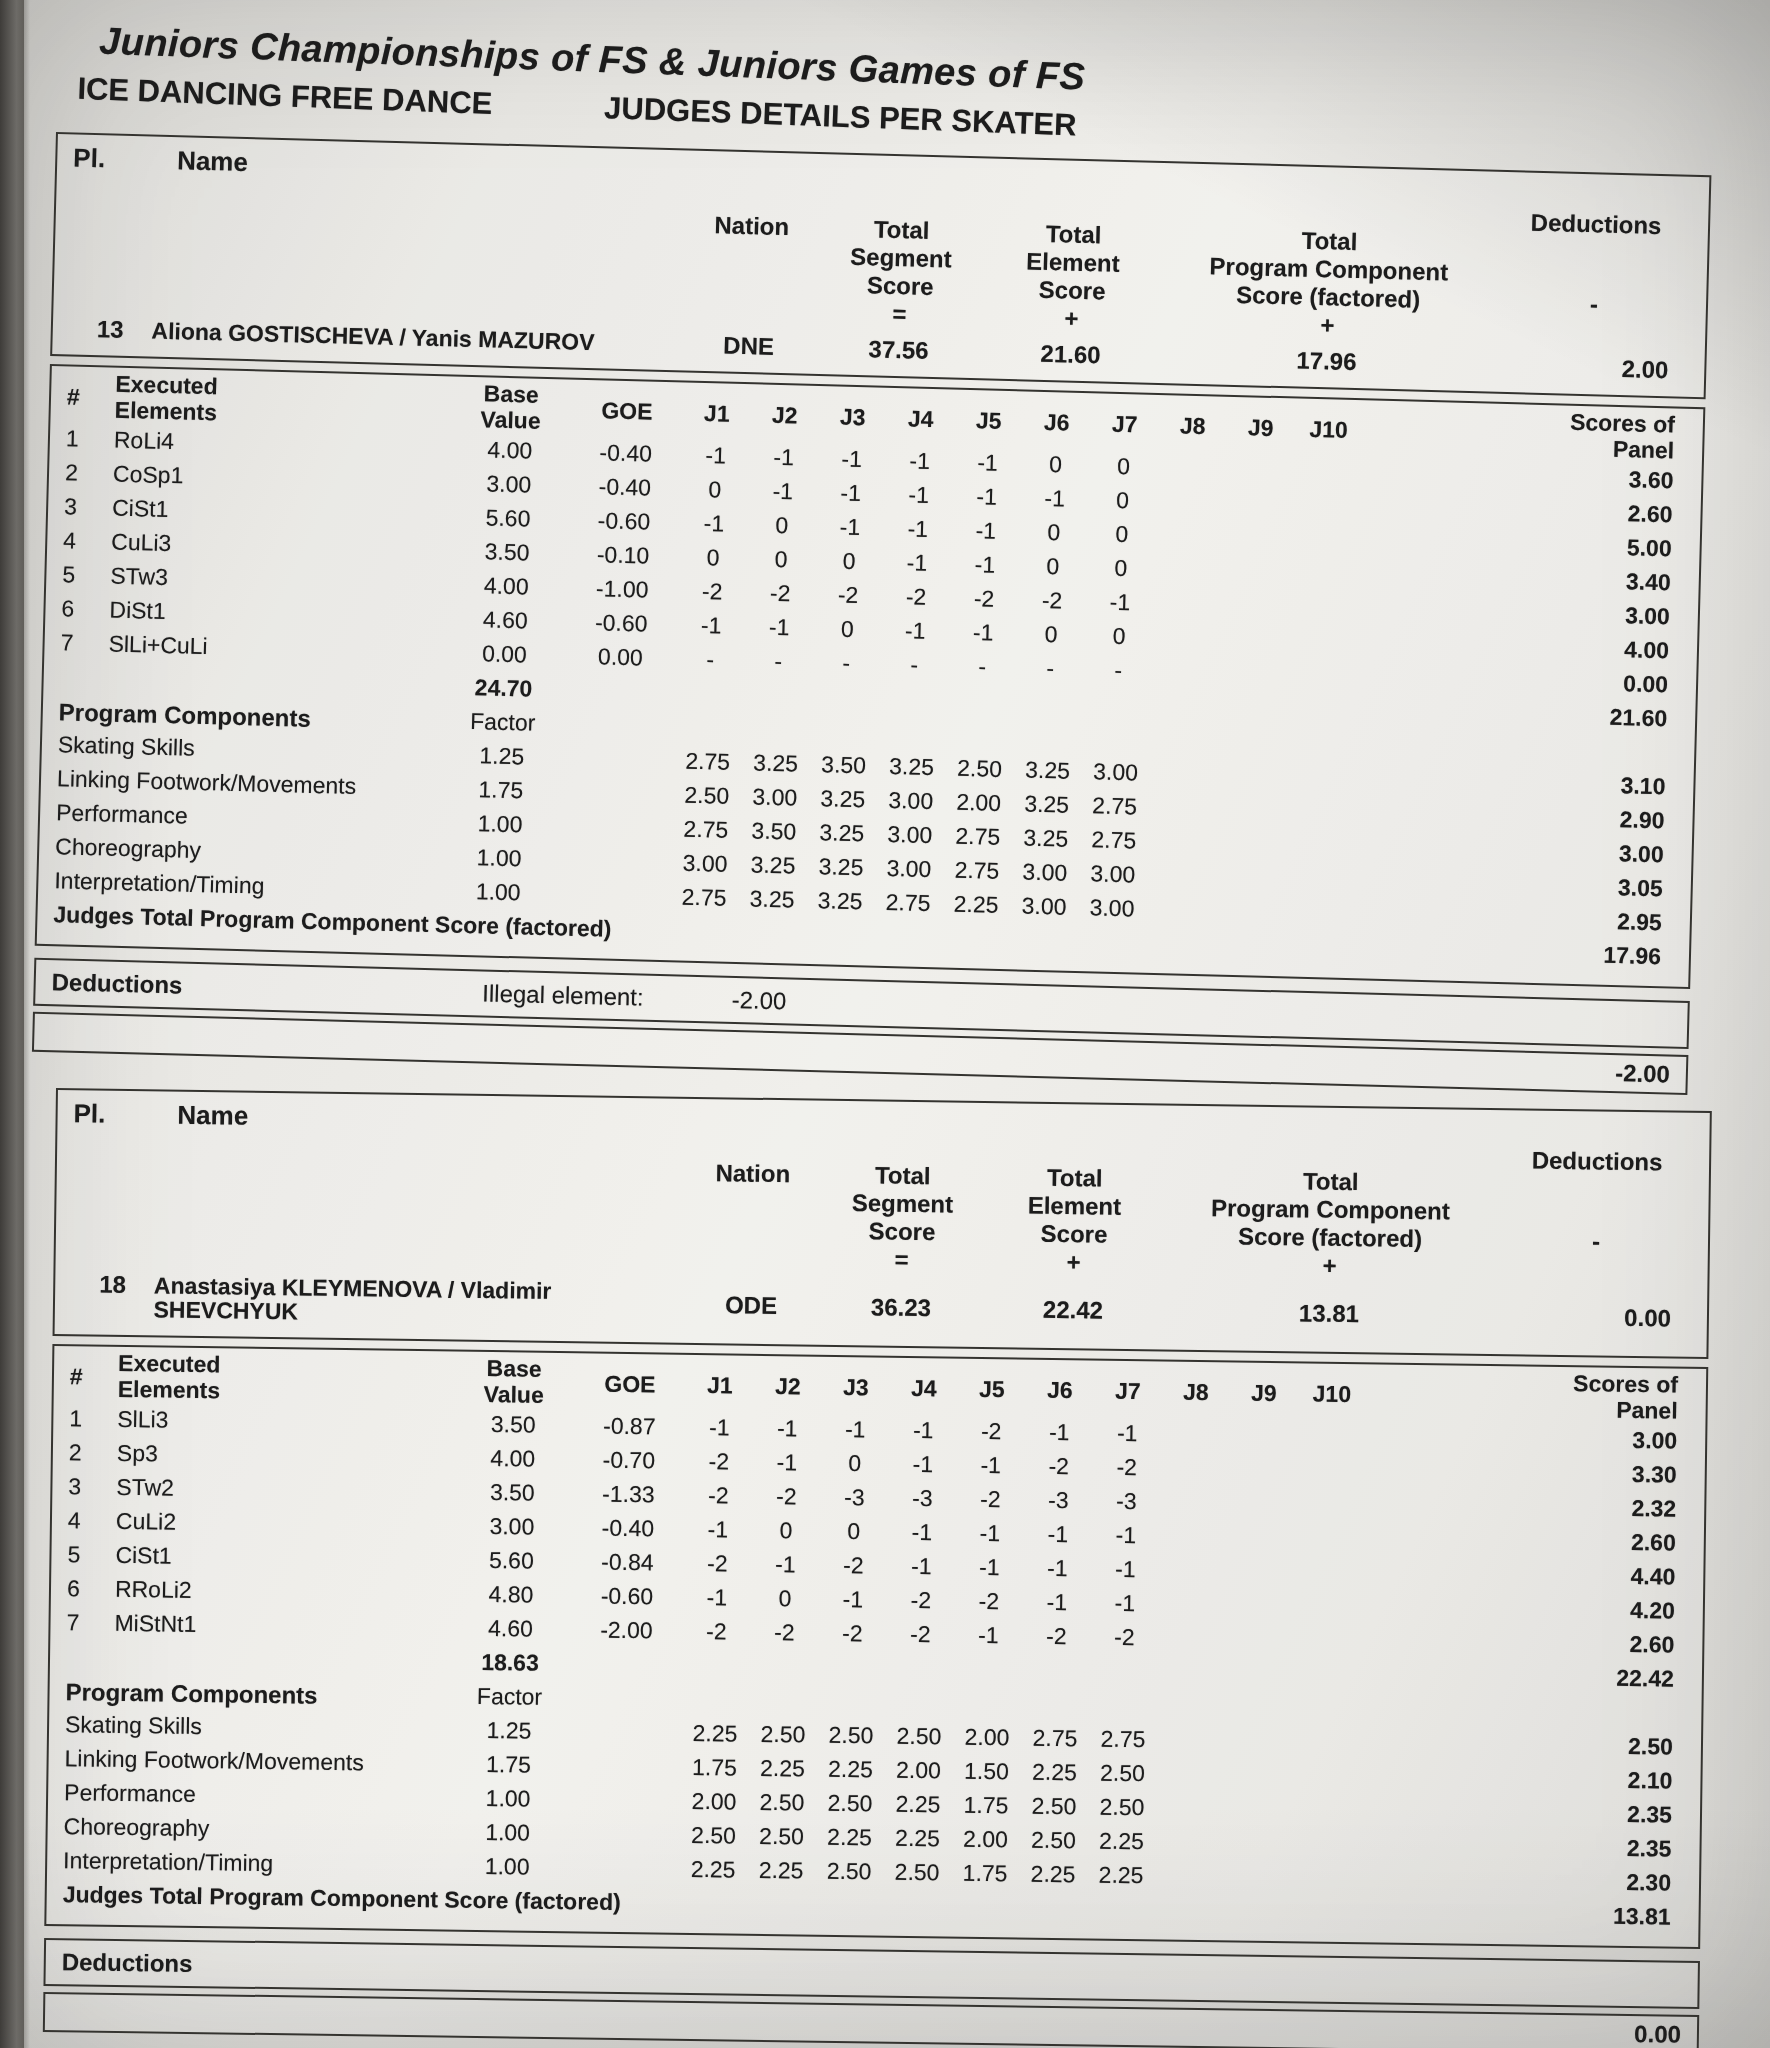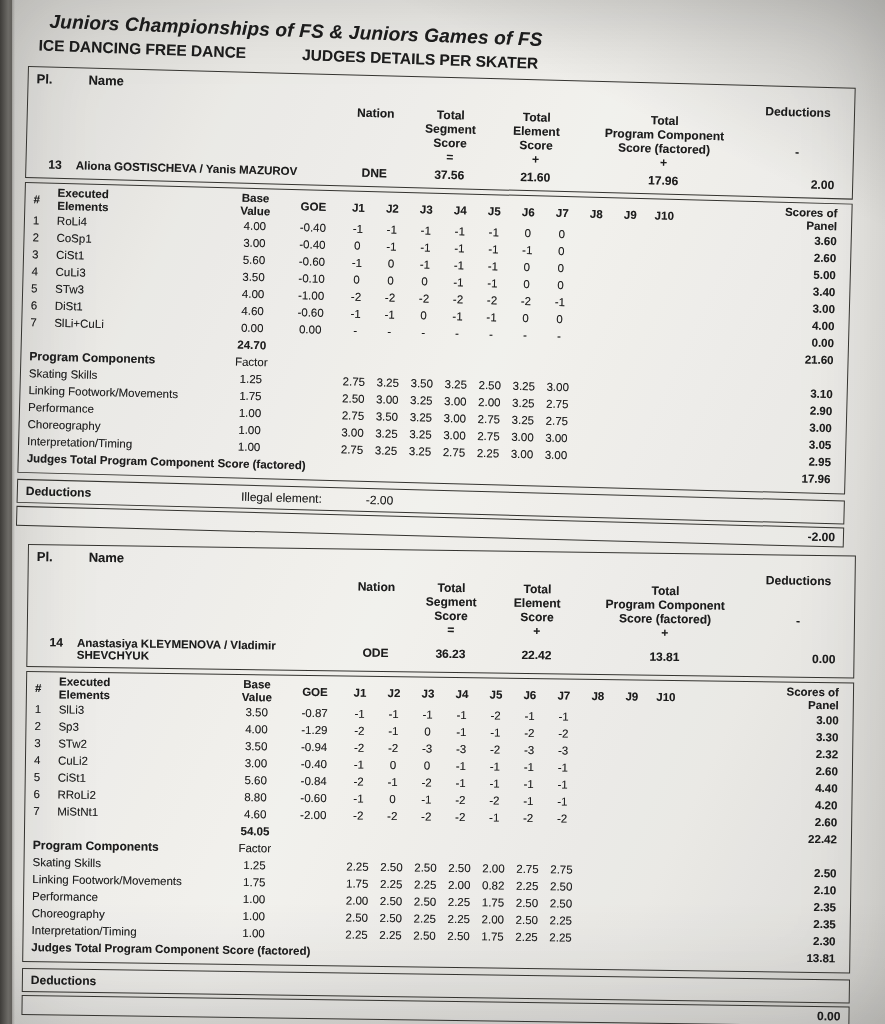--- a/index.html
+++ b/index.html
@@ -379,21 +379,21 @@
 Program Component
 Score (factored)
 +</div>
         <div class="hl dedcell">
           <div>Deductions</div>
           <div class="mins">-</div>
         </div>
       </div>
       <div class="hcols hvals">
         <div class="plname">
-          <span class="plc b">14</span>
+          <span class="plc b">18</span>
           <span class="b">Anastasiya KLEYMENOVA / Vladimir SHEVCHYUK</span>
         </div>
         <div class="hv">ODE</div>
         <div class="hv">36.23</div>
         <div class="hv">22.42</div>
         <div class="hv">13.81</div>
         <div class="hv right">0.00</div>
       </div>
     </div>
     <div class="box ebox">
@@ -432,38 +432,38 @@
               <div class="c jv">-1</div>
               <div class="c jv"></div>
               <div class="c jv"></div>
               <div class="c jv"></div>
       <div class="c pv">3.00</div>
     </div>
     <div class="egrid">
       <div class="c">2</div>
       <div class="c">Sp3</div>
       <div class="c bv">4.00</div>
-      <div class="c gv">-1.29</div>
+      <div class="c gv">-0.70</div>
       <div class="c jv">-2</div>
               <div class="c jv">-1</div>
               <div class="c jv">0</div>
               <div class="c jv">-1</div>
               <div class="c jv">-1</div>
               <div class="c jv">-2</div>
               <div class="c jv">-2</div>
               <div class="c jv"></div>
               <div class="c jv"></div>
               <div class="c jv"></div>
       <div class="c pv">3.30</div>
     </div>
     <div class="egrid">
       <div class="c">3</div>
       <div class="c">STw2</div>
       <div class="c bv">3.50</div>
-      <div class="c gv">-0.94</div>
+      <div class="c gv">-1.33</div>
       <div class="c jv">-2</div>
               <div class="c jv">-2</div>
               <div class="c jv">-3</div>
               <div class="c jv">-3</div>
               <div class="c jv">-2</div>
               <div class="c jv">-3</div>
               <div class="c jv">-3</div>
               <div class="c jv"></div>
               <div class="c jv"></div>
               <div class="c jv"></div>
@@ -499,21 +499,21 @@
               <div class="c jv">-1</div>
               <div class="c jv">-1</div>
               <div class="c jv"></div>
               <div class="c jv"></div>
               <div class="c jv"></div>
       <div class="c pv">4.40</div>
     </div>
     <div class="egrid">
       <div class="c">6</div>
       <div class="c">RRoLi2</div>
-      <div class="c bv">8.80</div>
+      <div class="c bv">4.80</div>
       <div class="c gv">-0.60</div>
       <div class="c jv">-1</div>
               <div class="c jv">0</div>
               <div class="c jv">-1</div>
               <div class="c jv">-2</div>
               <div class="c jv">-2</div>
               <div class="c jv">-1</div>
               <div class="c jv">-1</div>
               <div class="c jv"></div>
               <div class="c jv"></div>
@@ -532,21 +532,21 @@
               <div class="c jv">-1</div>
               <div class="c jv">-2</div>
               <div class="c jv">-2</div>
               <div class="c jv"></div>
               <div class="c jv"></div>
               <div class="c jv"></div>
       <div class="c pv">2.60</div>
     </div>
       <div class="flexrow">
         <span class="sp192"></span>
-        <span class="w60c b">54.05</span>
+        <span class="w60c b">18.63</span>
         <span class="grow"></span>
         <span class="rtv">22.42</span>
       </div>
       <div class="flexrow">
         <span class="sp192 b pcshdr">Program Components</span>
         <span class="w60c">Factor</span>
       </div>
 
     <div class="egrid">
       <div class="c" style="grid-column:1/3">Skating Skills</div>
@@ -565,21 +565,21 @@
       <div class="c pv">2.50</div>
     </div>
     <div class="egrid">
       <div class="c" style="grid-column:1/3">Linking Footwork/Movements</div>
       <div class="c bv">1.75</div>
       <div class="c gv"></div>
       <div class="c jv">1.75</div>
               <div class="c jv">2.25</div>
               <div class="c jv">2.25</div>
               <div class="c jv">2.00</div>
-              <div class="c jv">0.82</div>
+              <div class="c jv">1.50</div>
               <div class="c jv">2.25</div>
               <div class="c jv">2.50</div>
               <div class="c jv"></div>
               <div class="c jv"></div>
               <div class="c jv"></div>
       <div class="c pv">2.10</div>
     </div>
     <div class="egrid">
       <div class="c" style="grid-column:1/3">Performance</div>
       <div class="c bv">1.00</div>

